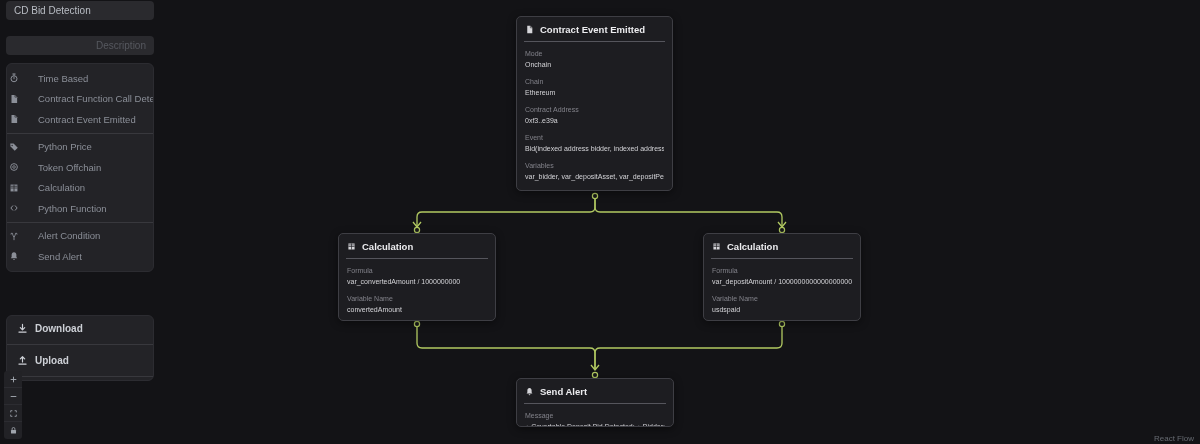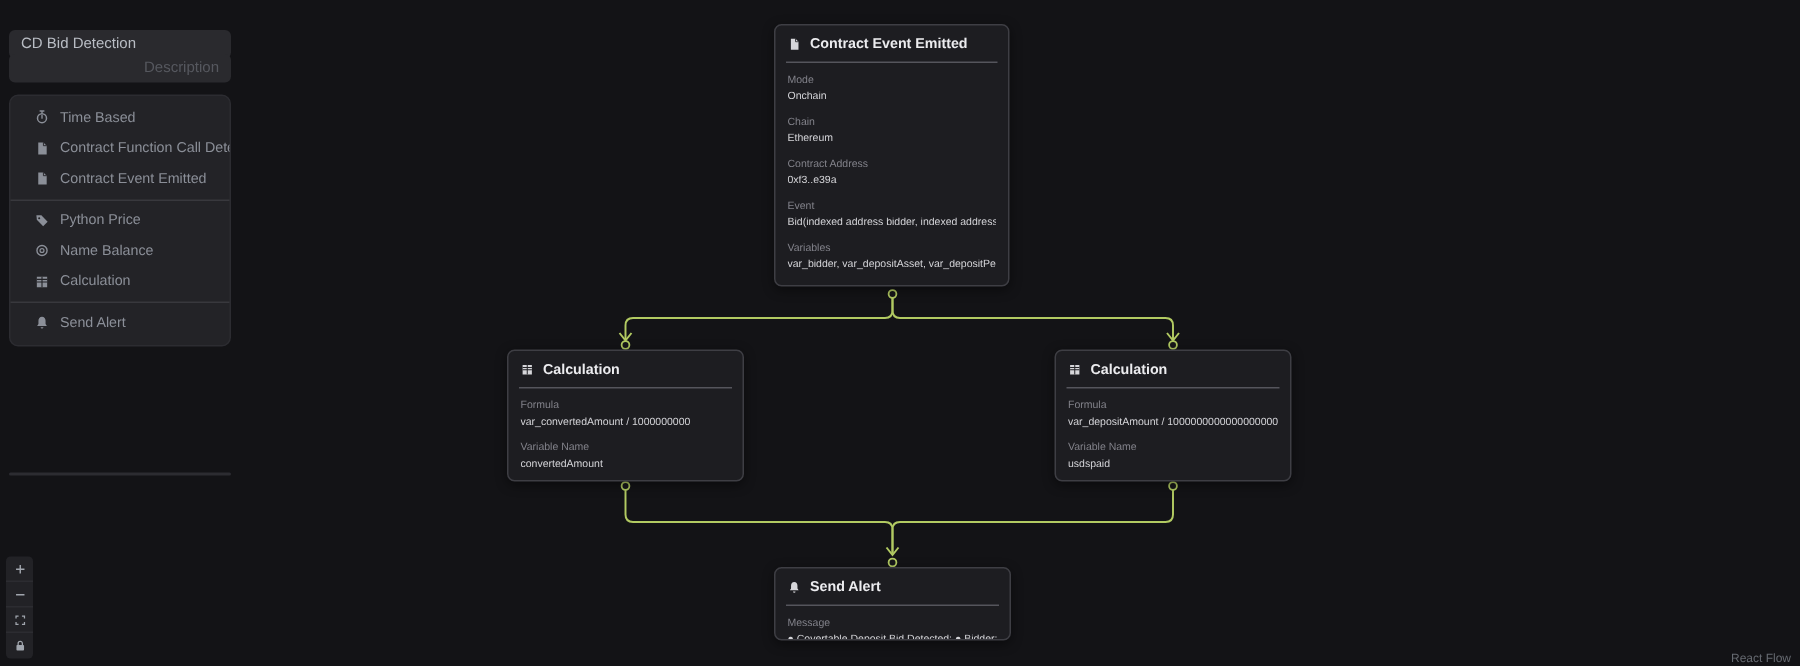--- a/index.html
+++ b/index.html
@@ -8,28 +8,28 @@
   #stage { position:relative; width:1200px; height:444px; background:#131316; }
 
   
   #edges { position:absolute; left:0; top:0; width:1200px; height:444px; }
 
   
   .flow-input { position:absolute; left:6px; width:148px; height:19px; background:#2a2a2e;
                 border:none; border-radius:4px; color:#b9bdc4; font-size:10px; padding:0 8px;
                 font-family:"Liberation Sans", sans-serif; outline:none; }
   .flow-input::placeholder { color:#56585f; }
-  #wf-name { top:20px; }
+  #wf-name { top:1px; }
   #wf-desc { top:36px;text-align:right; }
 
   
   .card { position:absolute; left:6px; width:148px; background:#232327; border-radius:6px;
           border:1px solid #2c2c31; }
   #palette { top:63px; padding:4px 0; }
-  .pal-item { display:flex; align-items:center; gap:7px; height:20.5px; padding:0 16px;
+  .pal-item { display:flex; align-items:center; gap:19px; height:20.5px; padding:0 2px;
               color:#8b8f98; font-size:9.5px; cursor:grab; white-space:nowrap; overflow:hidden; }
   .pal-item .ic { width:10px; height:10px; flex:0 0 10px; color:#8b8f98; }
   .group-divider { height:1px; background:#38383d; margin:3px 0; }
 
   #file-card { top:315px; }
   .file-row { display:flex; align-items:center; gap:7px; height:25px; padding:0 10px;
               color:#cdd0d6; font-size:10px; font-weight:700; cursor:pointer; }
   .file-row .ic { width:11px; height:11px; flex:0 0 11px; color:#cdd0d6; }
 
   
@@ -180,48 +180,78 @@
           <svg class="ic">
             <use href="#tag-icon" xlink:href="#tag-icon"></use>
           </svg>
           <span>Python Price</span>
         </div>
 
         <div class="pal-item">
           <svg class="ic">
             <use href="#coin-icon" xlink:href="#coin-icon"></use>
           </svg>
-          <span>Name Balance</span>
+          <span>Token Offchain</span>
         </div>
 
         <div class="pal-item">
           <svg class="ic">
             <use href="#grid-icon" xlink:href="#grid-icon"></use>
           </svg>
           <span>Calculation</span>
         </div>
 
+        <div class="pal-item">
+          <svg class="ic">
+            <use href="#code-icon" xlink:href="#code-icon"></use>
+          </svg>
+          <span>Python Function</span>
+        </div>
       </div>
     <div class="group-divider"></div>
     <div>
 
+        <div class="pal-item">
+          <svg class="ic">
+            <use href="#branch-icon" xlink:href="#branch-icon"></use>
+          </svg>
+          <span>Alert Condition</span>
+        </div>
 
         <div class="pal-item">
           <svg class="ic">
             <use href="#bell-icon" xlink:href="#bell-icon"></use>
           </svg>
           <span>Send Alert</span>
         </div>
       </div>
   </div>
 
   <div id="file-card" class="card">
     <div>
 
-
+        <div>
+          <div class="file-row">
+            <svg class="ic">
+              <use href="#download-icon" xlink:href="#download-icon"></use>
+            </svg>
+            <span>Download</span>
+          </div>
+          <div class="group-divider"></div>
+        </div>
+
+        <div>
+          <div class="file-row">
+            <svg class="ic">
+              <use href="#upload-icon" xlink:href="#upload-icon"></use>
+            </svg>
+            <span>Upload</span>
+          </div>
+          <div class="group-divider"></div>
+        </div>
       </div>
   </div>
 
   <div id="controls">
     <div>
 
         <div class="ctrl-btn">
           <svg class="ic">
             <use href="#plus-icon" xlink:href="#plus-icon"></use>
           </svg>

